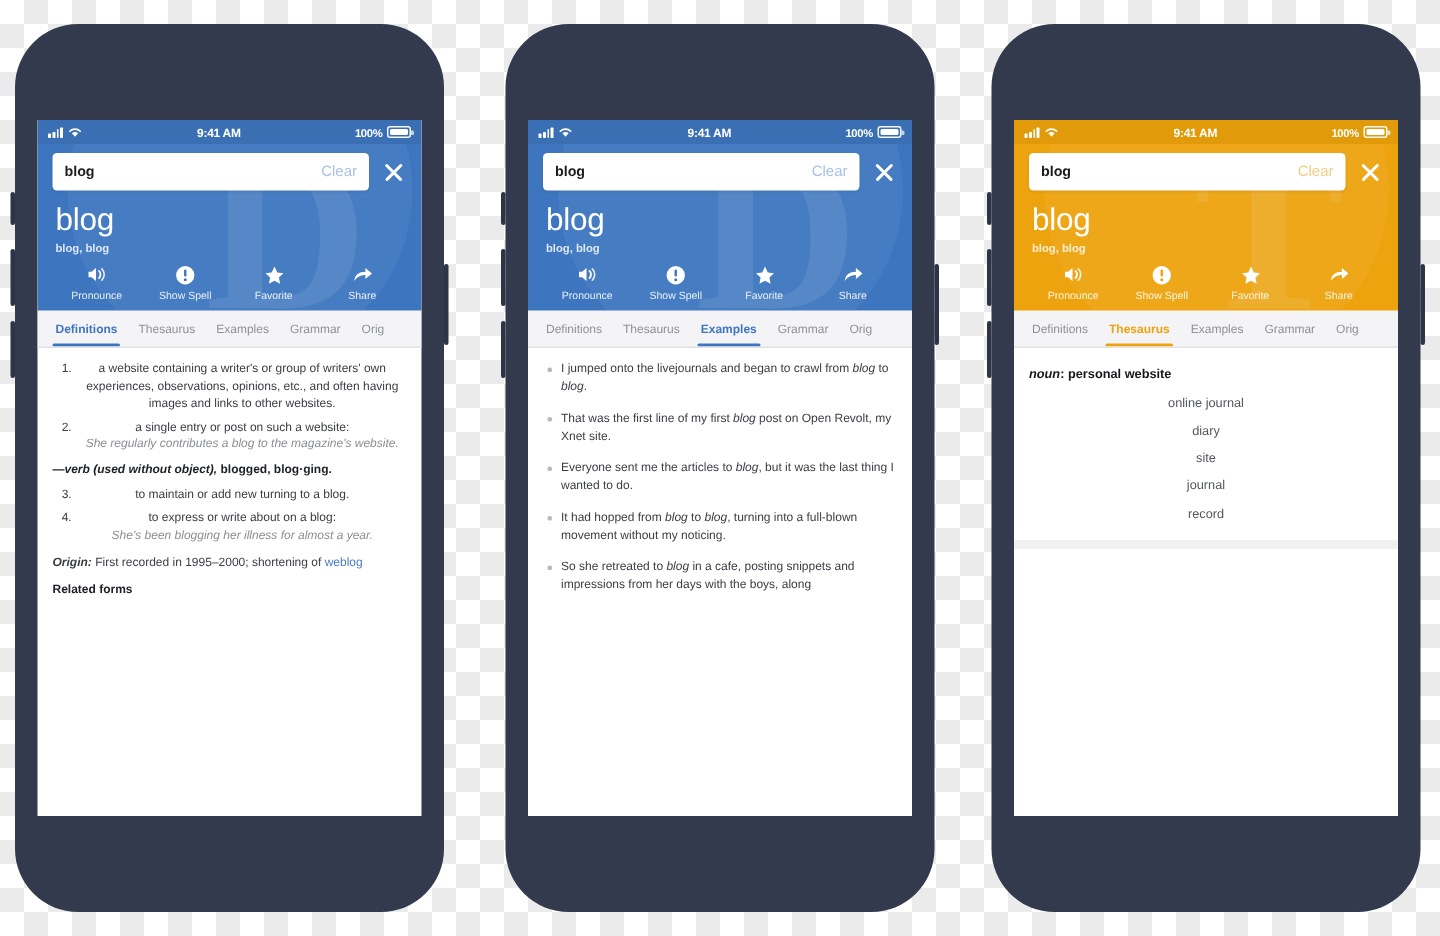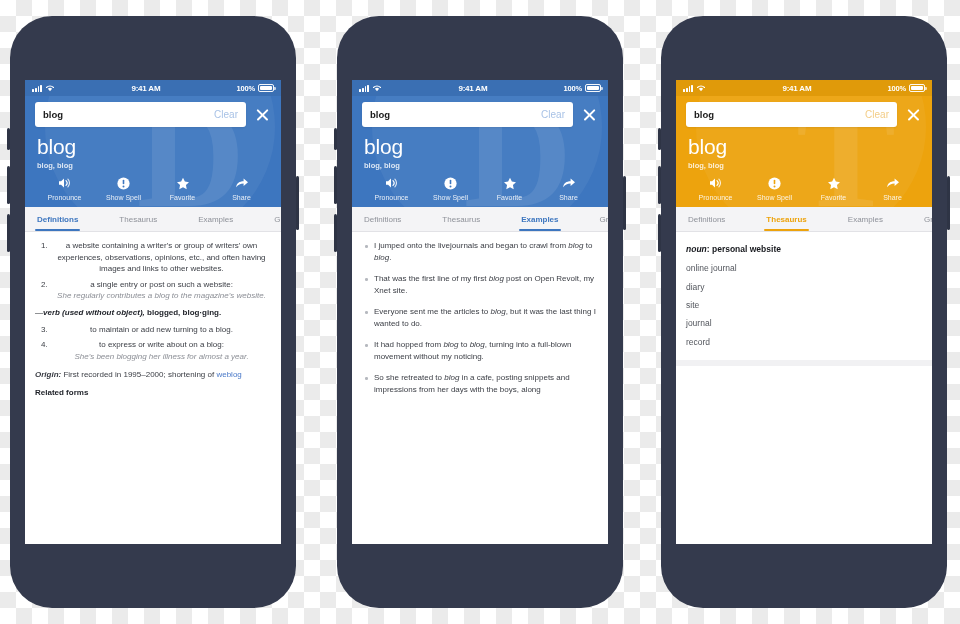--- a/index.html
+++ b/index.html
@@ -211,21 +211,20 @@
 
   
   .tabs {
     display: flex;
     background: #f4f4f6;
     border-bottom: 1px solid #e2e2e6;
     height: 24px;
     align-items: stretch;
     padding-left: 5px;
     overflow: hidden;
-    gap: 27px;
   }
   .tab {
     font-size: 8px;
     color: #8e9199;
     padding: 0 7px;
     display: flex;
     align-items: center;
     position: relative;
     white-space: nowrap;
   }
@@ -291,21 +290,21 @@
   }
   ul.examples em { font-style: italic; }
 
   .th-head {
     font-size: 8.5px;
     font-weight: bold;
     color: #16181d;
     margin: 3px 0 7px 0;
   }
   .th-head i { font-style: italic; margin-top: 13px; }
-  ul.syn { margin: 0; padding: 0; list-style: none; }
+  ul.syn { margin: 0; padding: 0; list-style: none; text-align: center; }
   ul.syn li { font-size: 8.5px; color: #53565d; margin-bottom: 6px; }
   .syn-divider {
     margin: 12px -10px 0 -10px;
     height: 6px;
     background: #f1f1f3;
   }
 </style>
 <style>.acc0::after{background:#3d76bf}</style><style>.acc1::after{background:#3d76bf}</style><style>.acc2::after{background:#eda30d}</style></head>
 <body>
 

